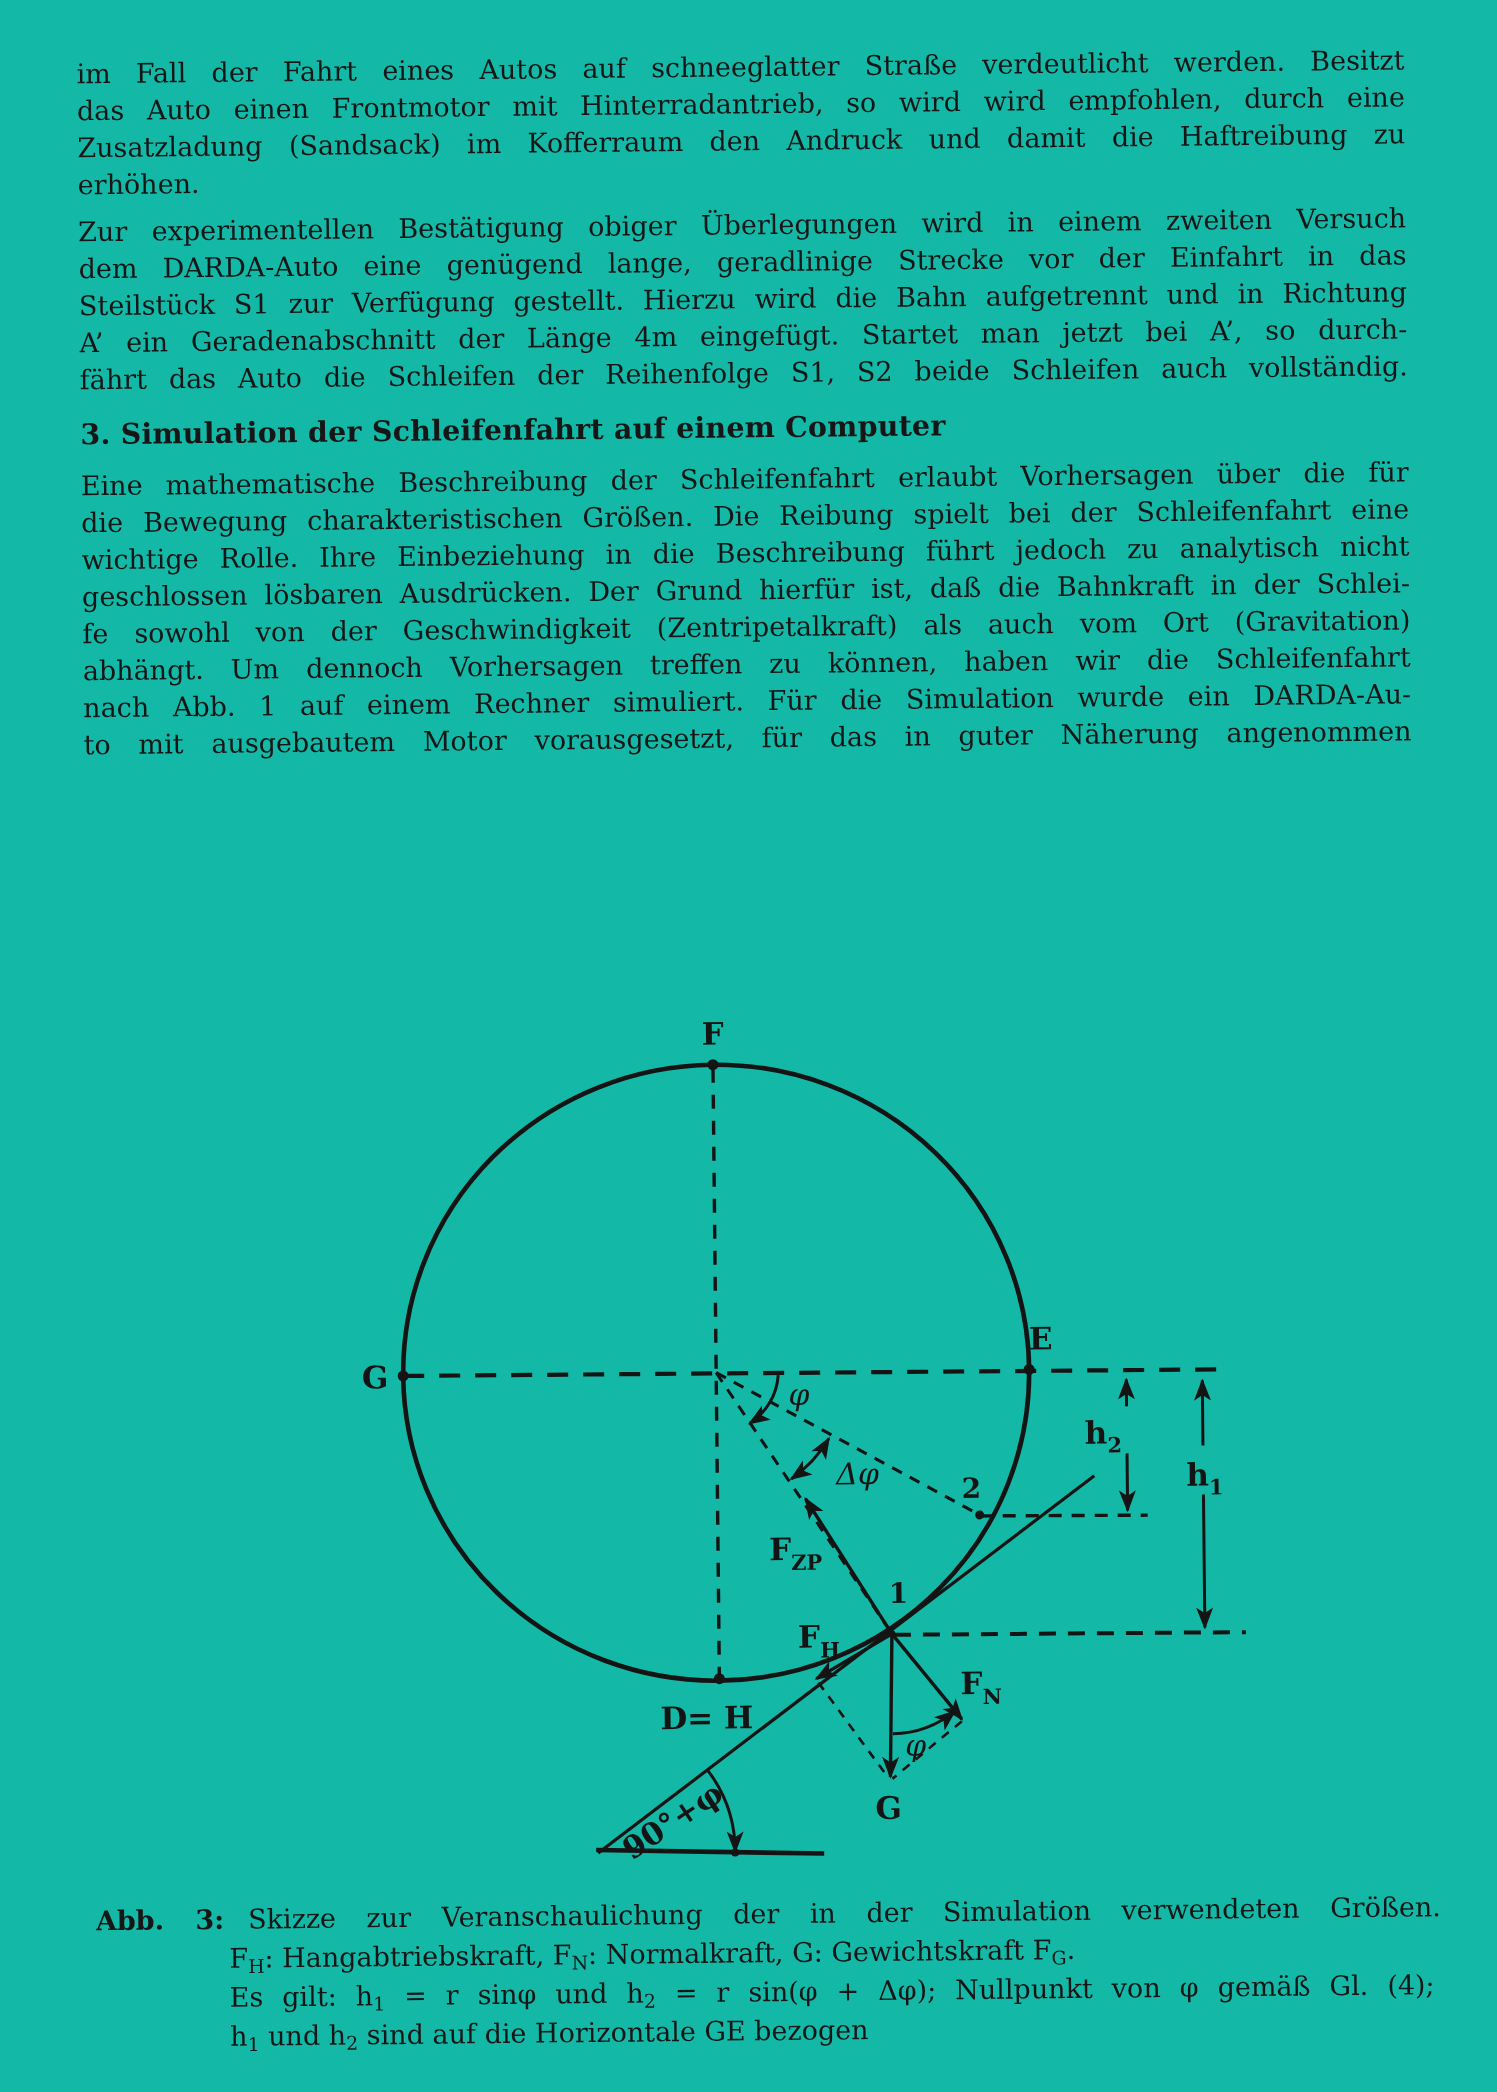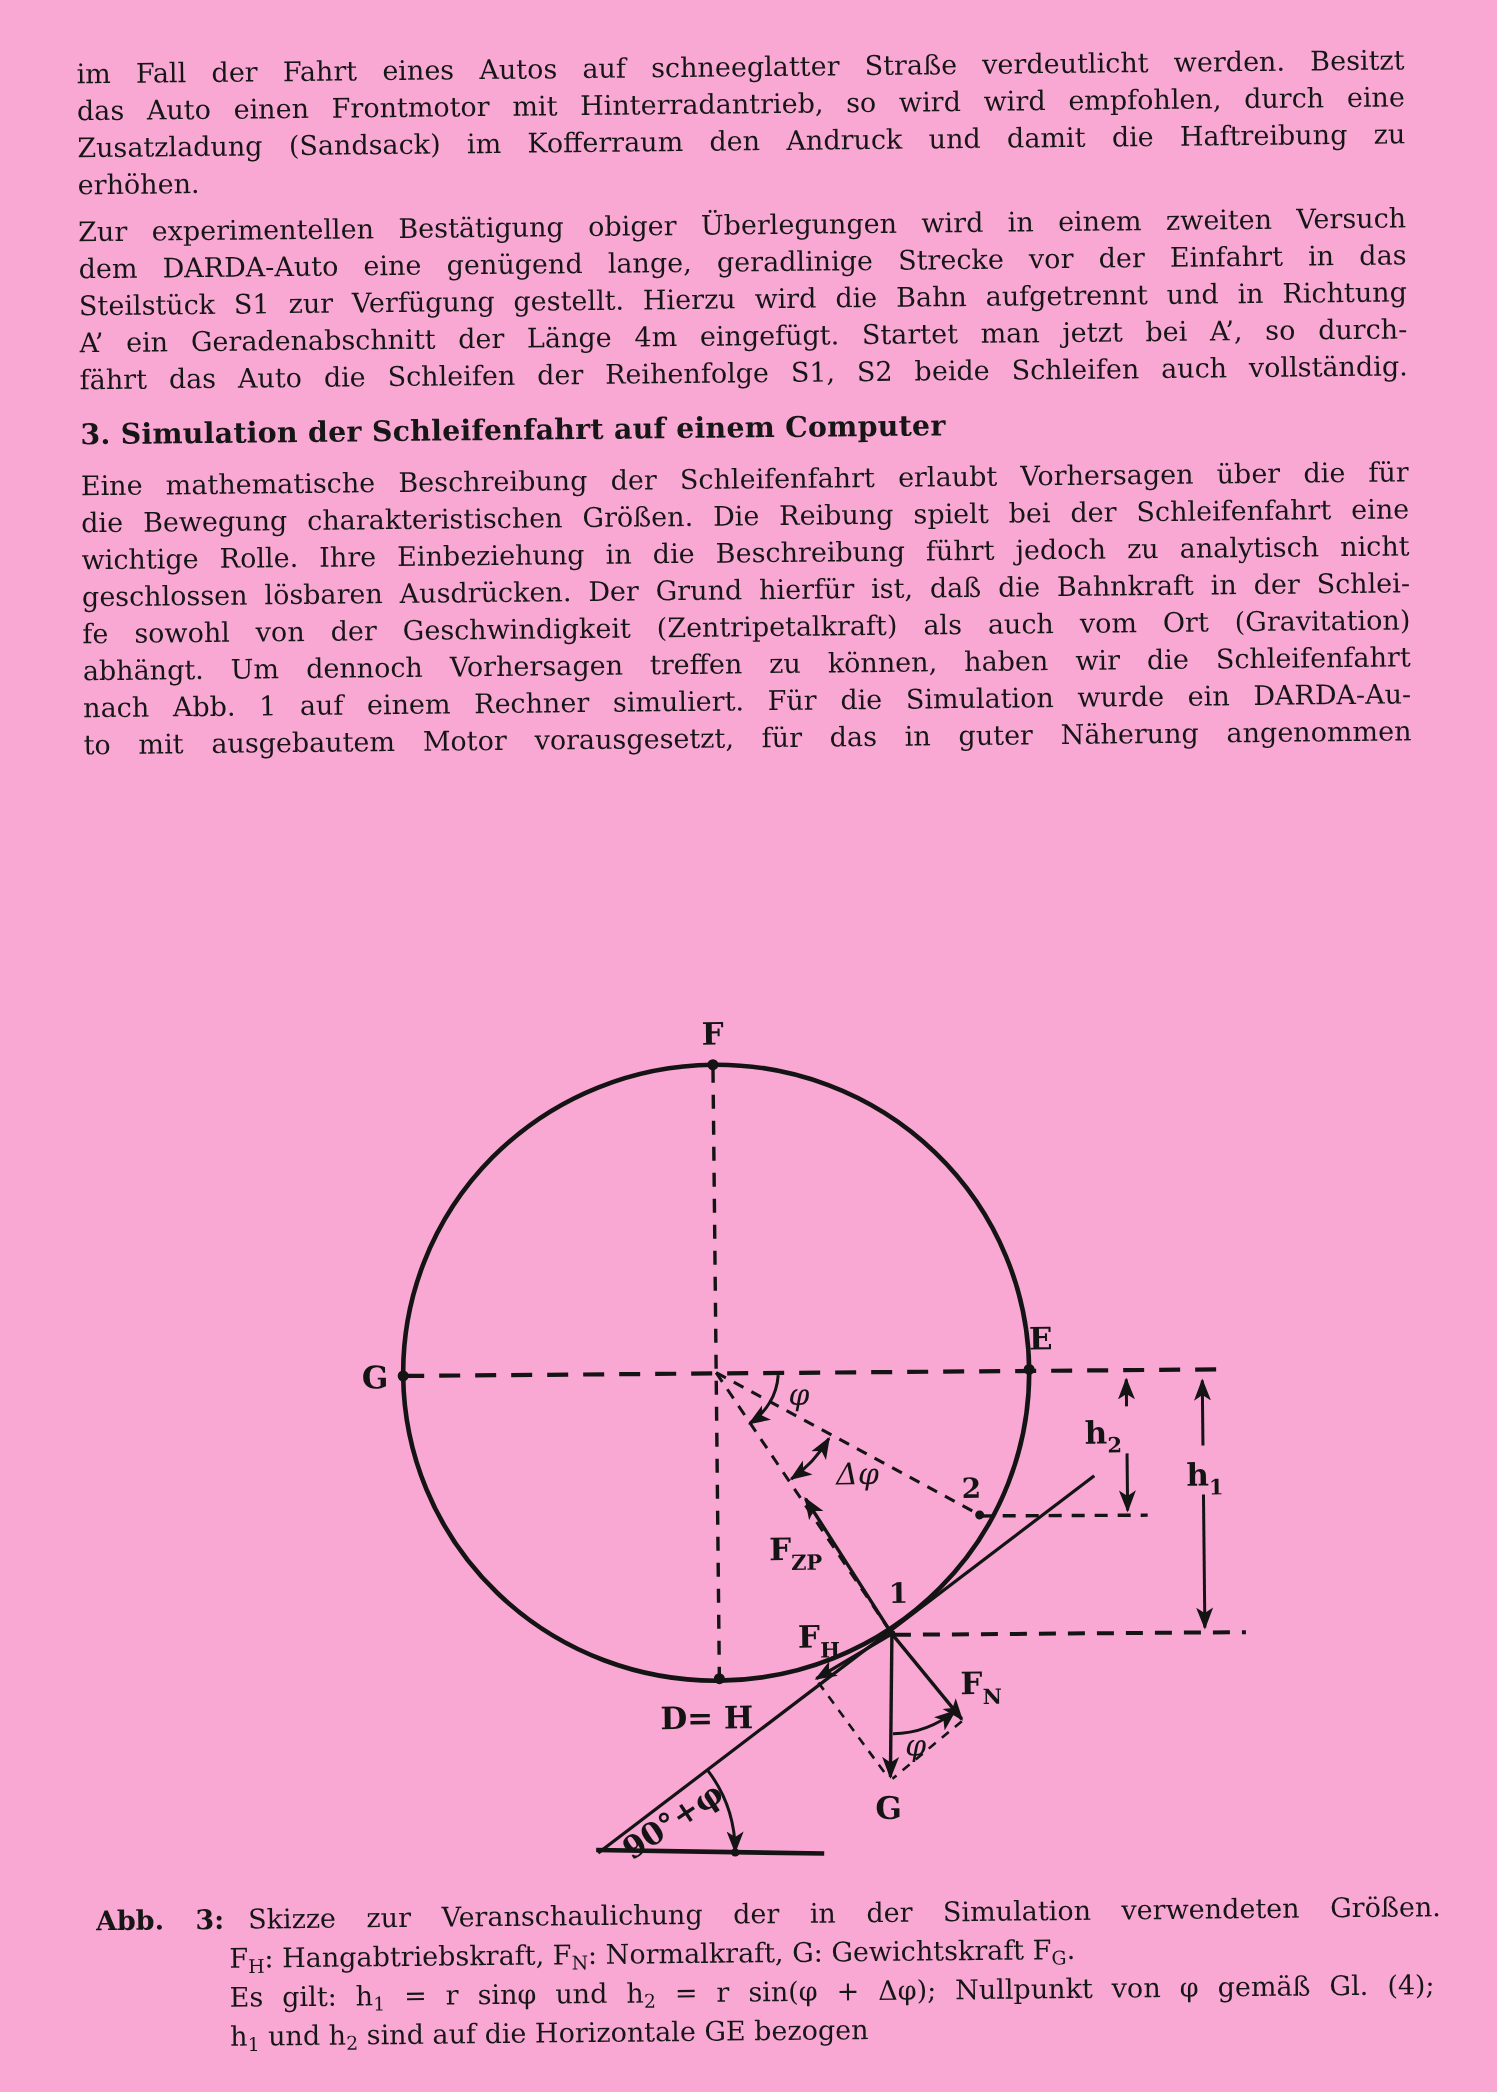--- a/index.html
+++ b/index.html
@@ -1,19 +1,19 @@
 <!DOCTYPE html>
 <html><head>
 <meta charset="utf-8">
 <style>
   html,body { margin:0; padding:0; background:#e8e8e6; }
   .page {
     position:relative;
     width:1497px; height:2092px;
-    background:#f9a8d4;
+    background:#14b8a6;
     overflow:hidden;
     font-family:"DejaVu Serif","Liberation Serif",serif;
     color:#161616;
   }
   .content {
     position:absolute; inset:0;
     transform:rotate(-0.6deg);
     transform-origin:52% 42%;
   }
   .txt { position:absolute; left:85px; width:1328px; font-size:27px; line-height:37px; }

